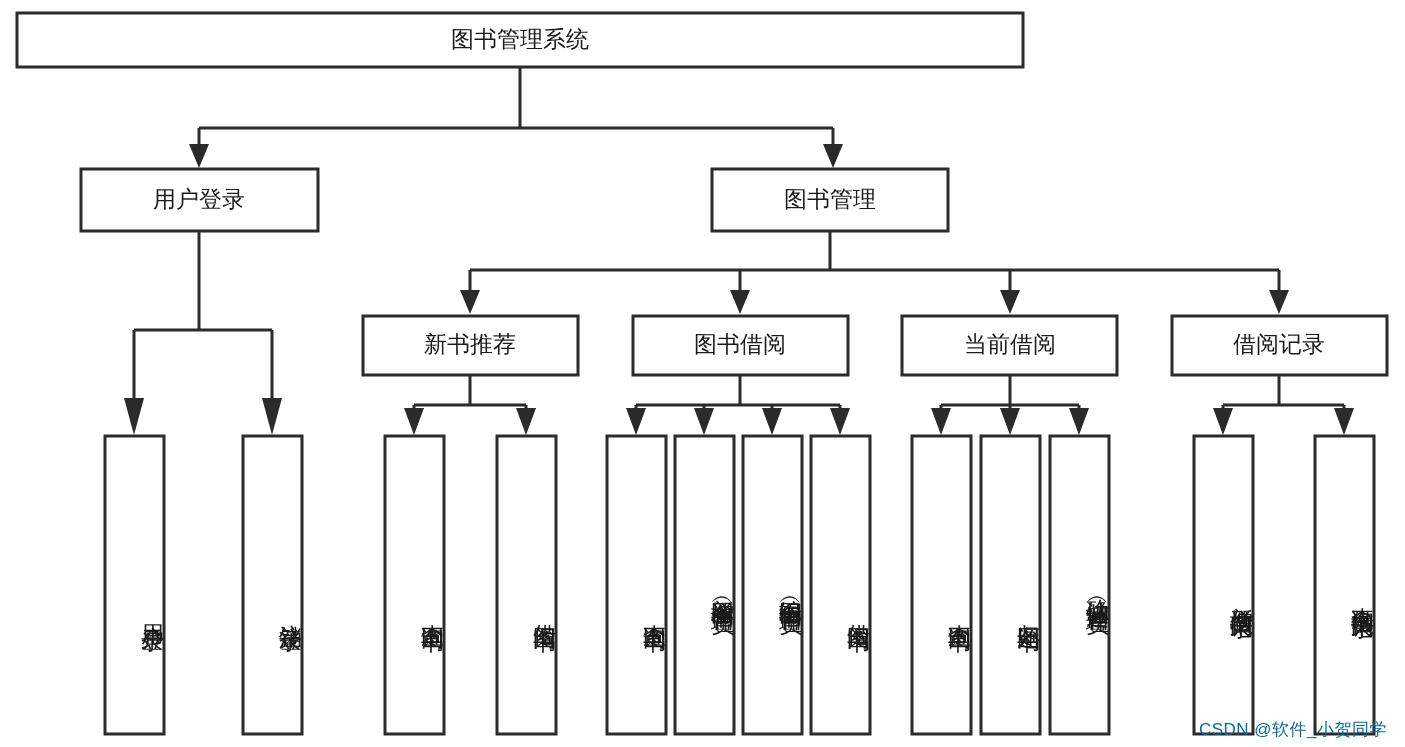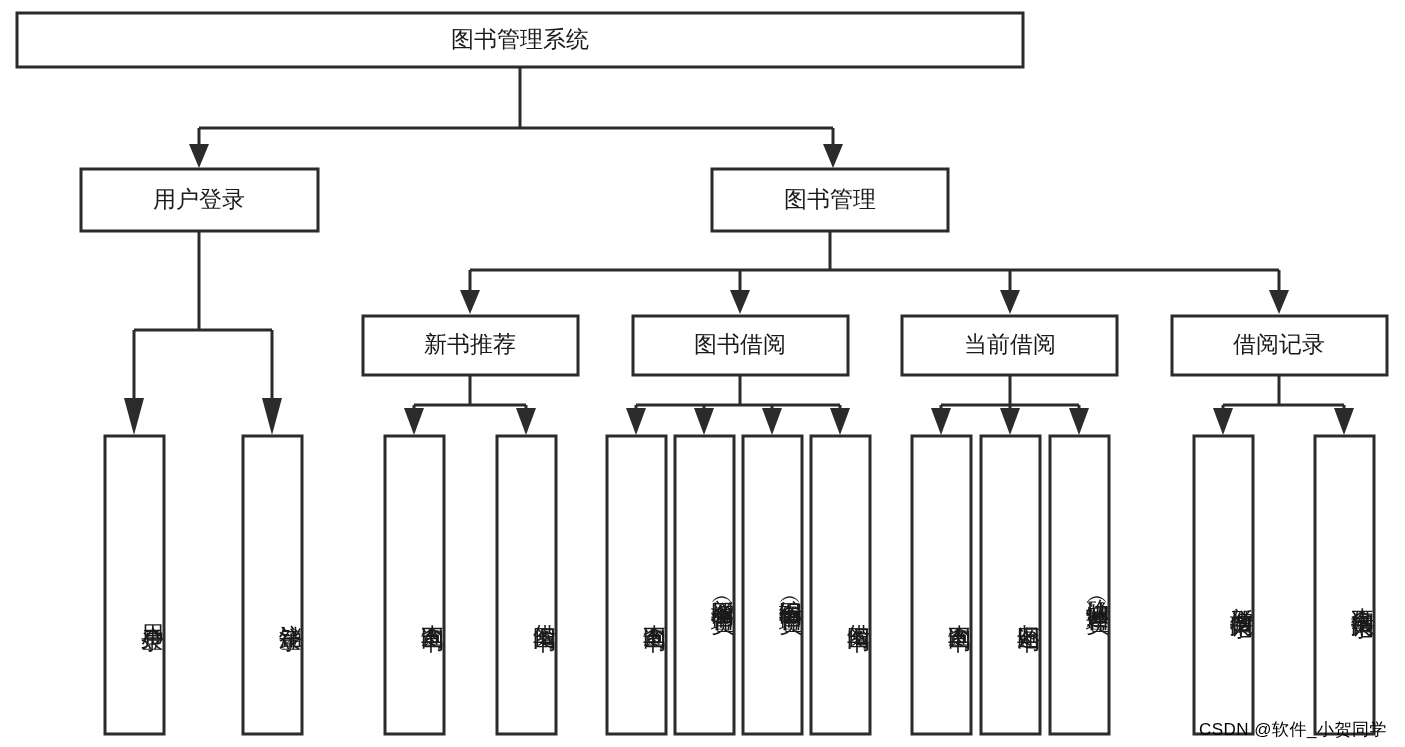--- a/index.html
+++ b/index.html
@@ -60,21 +60,21 @@
     letter-spacing: 2px;
     white-space: nowrap;
     pointer-events: none;
   }
   .watermark {
     position: absolute;
     right: 18px;
     bottom: 6px;
     font-family: "Liberation Sans", "DejaVu Sans", sans-serif;
     font-size: 17px;
-    color: #000000;
+    color: #0369a1;
     letter-spacing: 0.5px;
     white-space: nowrap;
   }
 </style>
 </head>
 <body>
 
 <div id="stage">
 
   <svg id="diagram-svg" viewBox="0 0 1405 747">

